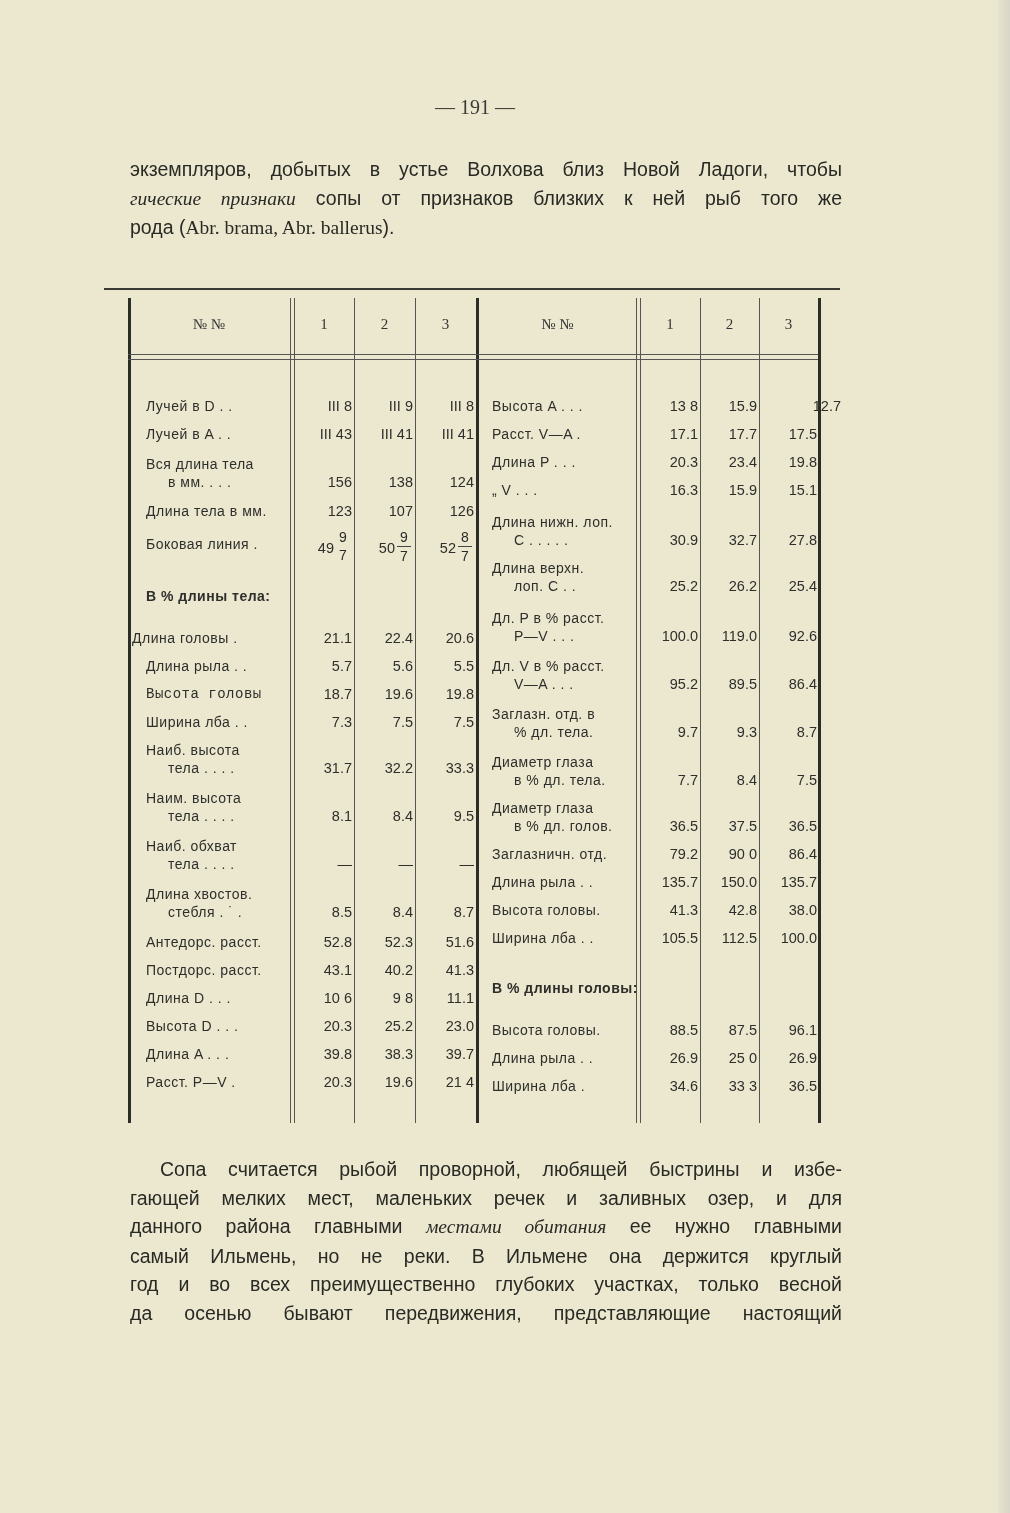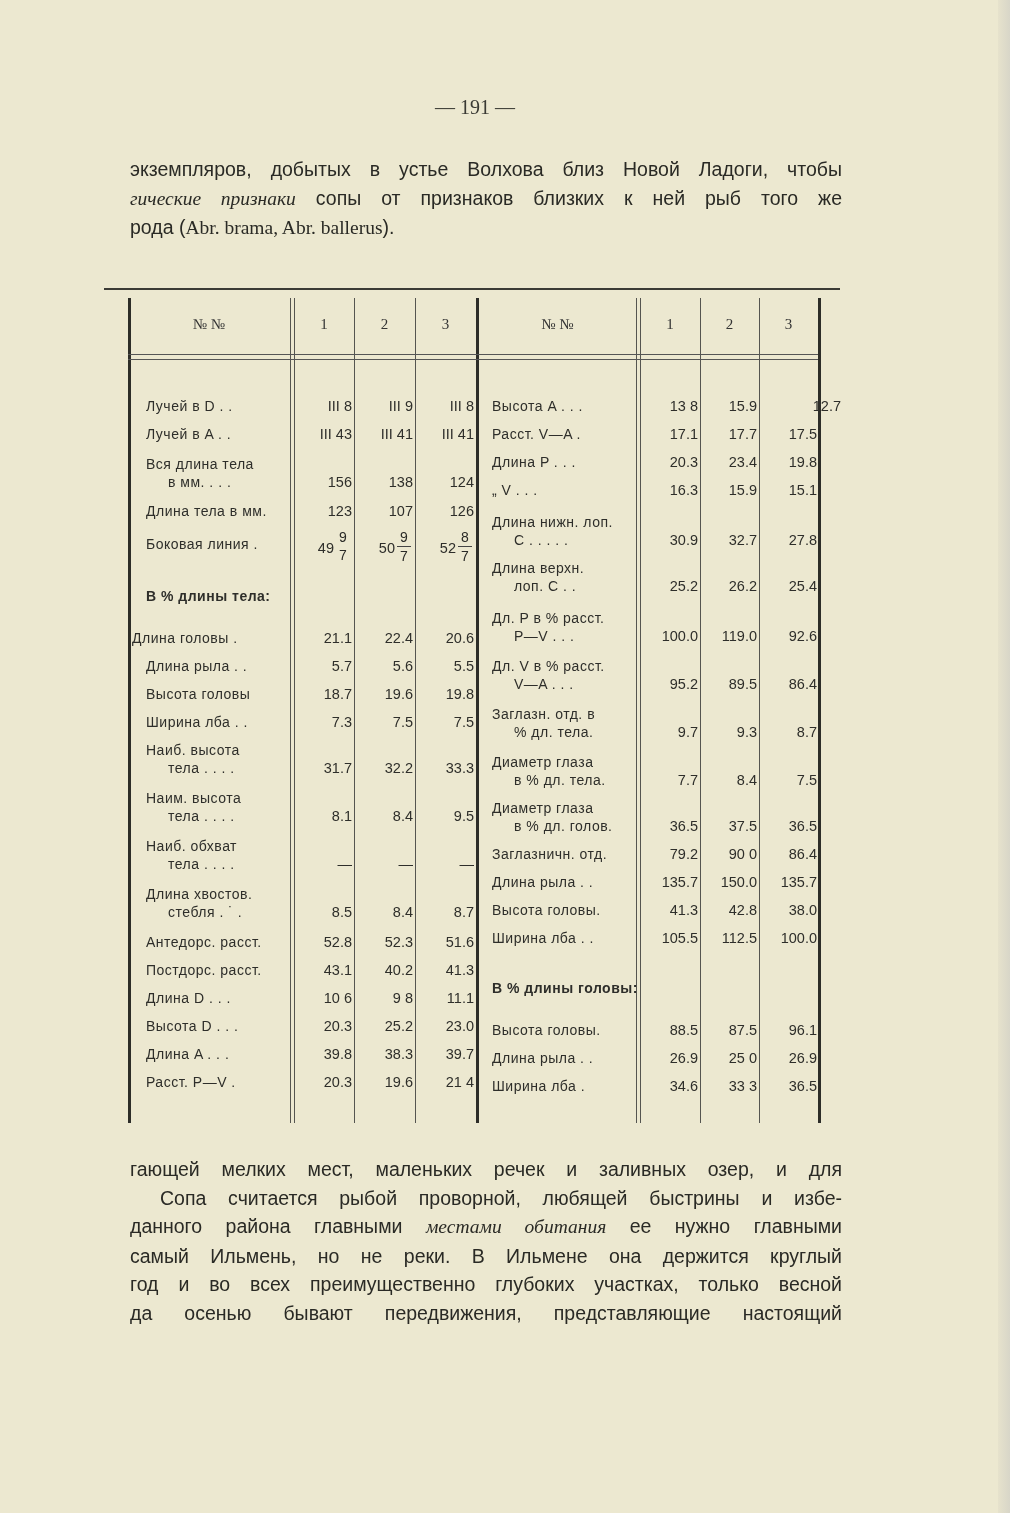--- a/index.html
+++ b/index.html
@@ -116,21 +116,21 @@
     </div>
     <div class="cell lbl sec" style="left: 42px; top: 300px;">В % длины тела:</div>
     <div class="cell lbl" style="left: 28px; top: 342px;">Длина головы .</div>
     <div class="cell num" style="left: 190px; width: 58px; top: 342px;">21.1</div>
     <div class="cell num" style="left: 251px; width: 58px; top: 342px;">22.4</div>
     <div class="cell num" style="left: 312px; width: 58px; top: 342px;">20.6</div>
     <div class="cell lbl" style="left: 42px; top: 370px;">Длина рыла . .</div>
     <div class="cell num" style="left: 190px; width: 58px; top: 370px;">5.7</div>
     <div class="cell num" style="left: 251px; width: 58px; top: 370px;">5.6</div>
     <div class="cell num" style="left: 312px; width: 58px; top: 370px;">5.5</div>
-    <div class="cell lbl" style="left: 42px; top: 398px;">Высота головы</div>
+    <div class="cell lbl" style="left: 42px; top: 398px; font-family: Liberation Mono, monospace;">Высота головы</div>
     <div class="cell num" style="left: 190px; width: 58px; top: 398px;">18.7</div>
     <div class="cell num" style="left: 251px; width: 58px; top: 398px;">19.6</div>
     <div class="cell num" style="left: 312px; width: 58px; top: 398px;">19.8</div>
     <div class="cell lbl" style="left: 42px; top: 426px;">Ширина лба . .</div>
     <div class="cell num" style="left: 190px; width: 58px; top: 426px;">7.3</div>
     <div class="cell num" style="left: 251px; width: 58px; top: 426px;">7.5</div>
     <div class="cell num" style="left: 312px; width: 58px; top: 426px;">7.5</div>
     <div class="cell lbl" style="left: 42px; top: 454px;">Наиб. высота</div>
     <div class="cell lbl" style="left: 64px; top: 472px;">тела . . . .</div>
     <div class="cell num" style="left: 190px; width: 58px; top: 472px;">31.7</div>
@@ -251,19 +251,19 @@
     <div class="cell num" style="left: 536px; width: 58px; top: 762px;">26.9</div>
     <div class="cell num" style="left: 595px; width: 58px; top: 762px;">25 0</div>
     <div class="cell num" style="left: 655px; width: 58px; top: 762px;">26.9</div>
     <div class="cell lbl" style="left: 388px; top: 790px;">Ширина лба .</div>
     <div class="cell num" style="left: 536px; width: 58px; top: 790px;">34.6</div>
     <div class="cell num" style="left: 595px; width: 58px; top: 790px;">33 3</div>
     <div class="cell num" style="left: 655px; width: 58px; top: 790px;">36.5</div>
   </div>
 
 <div class="para" id="p2">
+  <span class="line first"><span>Сопа считается рыбой проворной, любящей быстрины и избе-</span></span>
   <span class="line"><span>гающей мелких мест, маленьких речек и заливных озер, и для</span></span>
-  <span class="line first"><span>Сопа считается рыбой проворной, любящей быстрины и избе-</span></span>
   <span class="line"><span>данного района главными </span><span class="it">местами обитания</span><span> ее нужно главными</span></span>
   <span class="line"><span>самый Ильмень, но не реки. В Ильмене она держится круглый</span></span>
   <span class="line"><span>год и во всех преимущественно глубоких участках, только весной</span></span>
   <span class="line"><span>да осенью бывают передвижения, представляющие настоящий</span></span>
 </div>
 
 </body></html>

